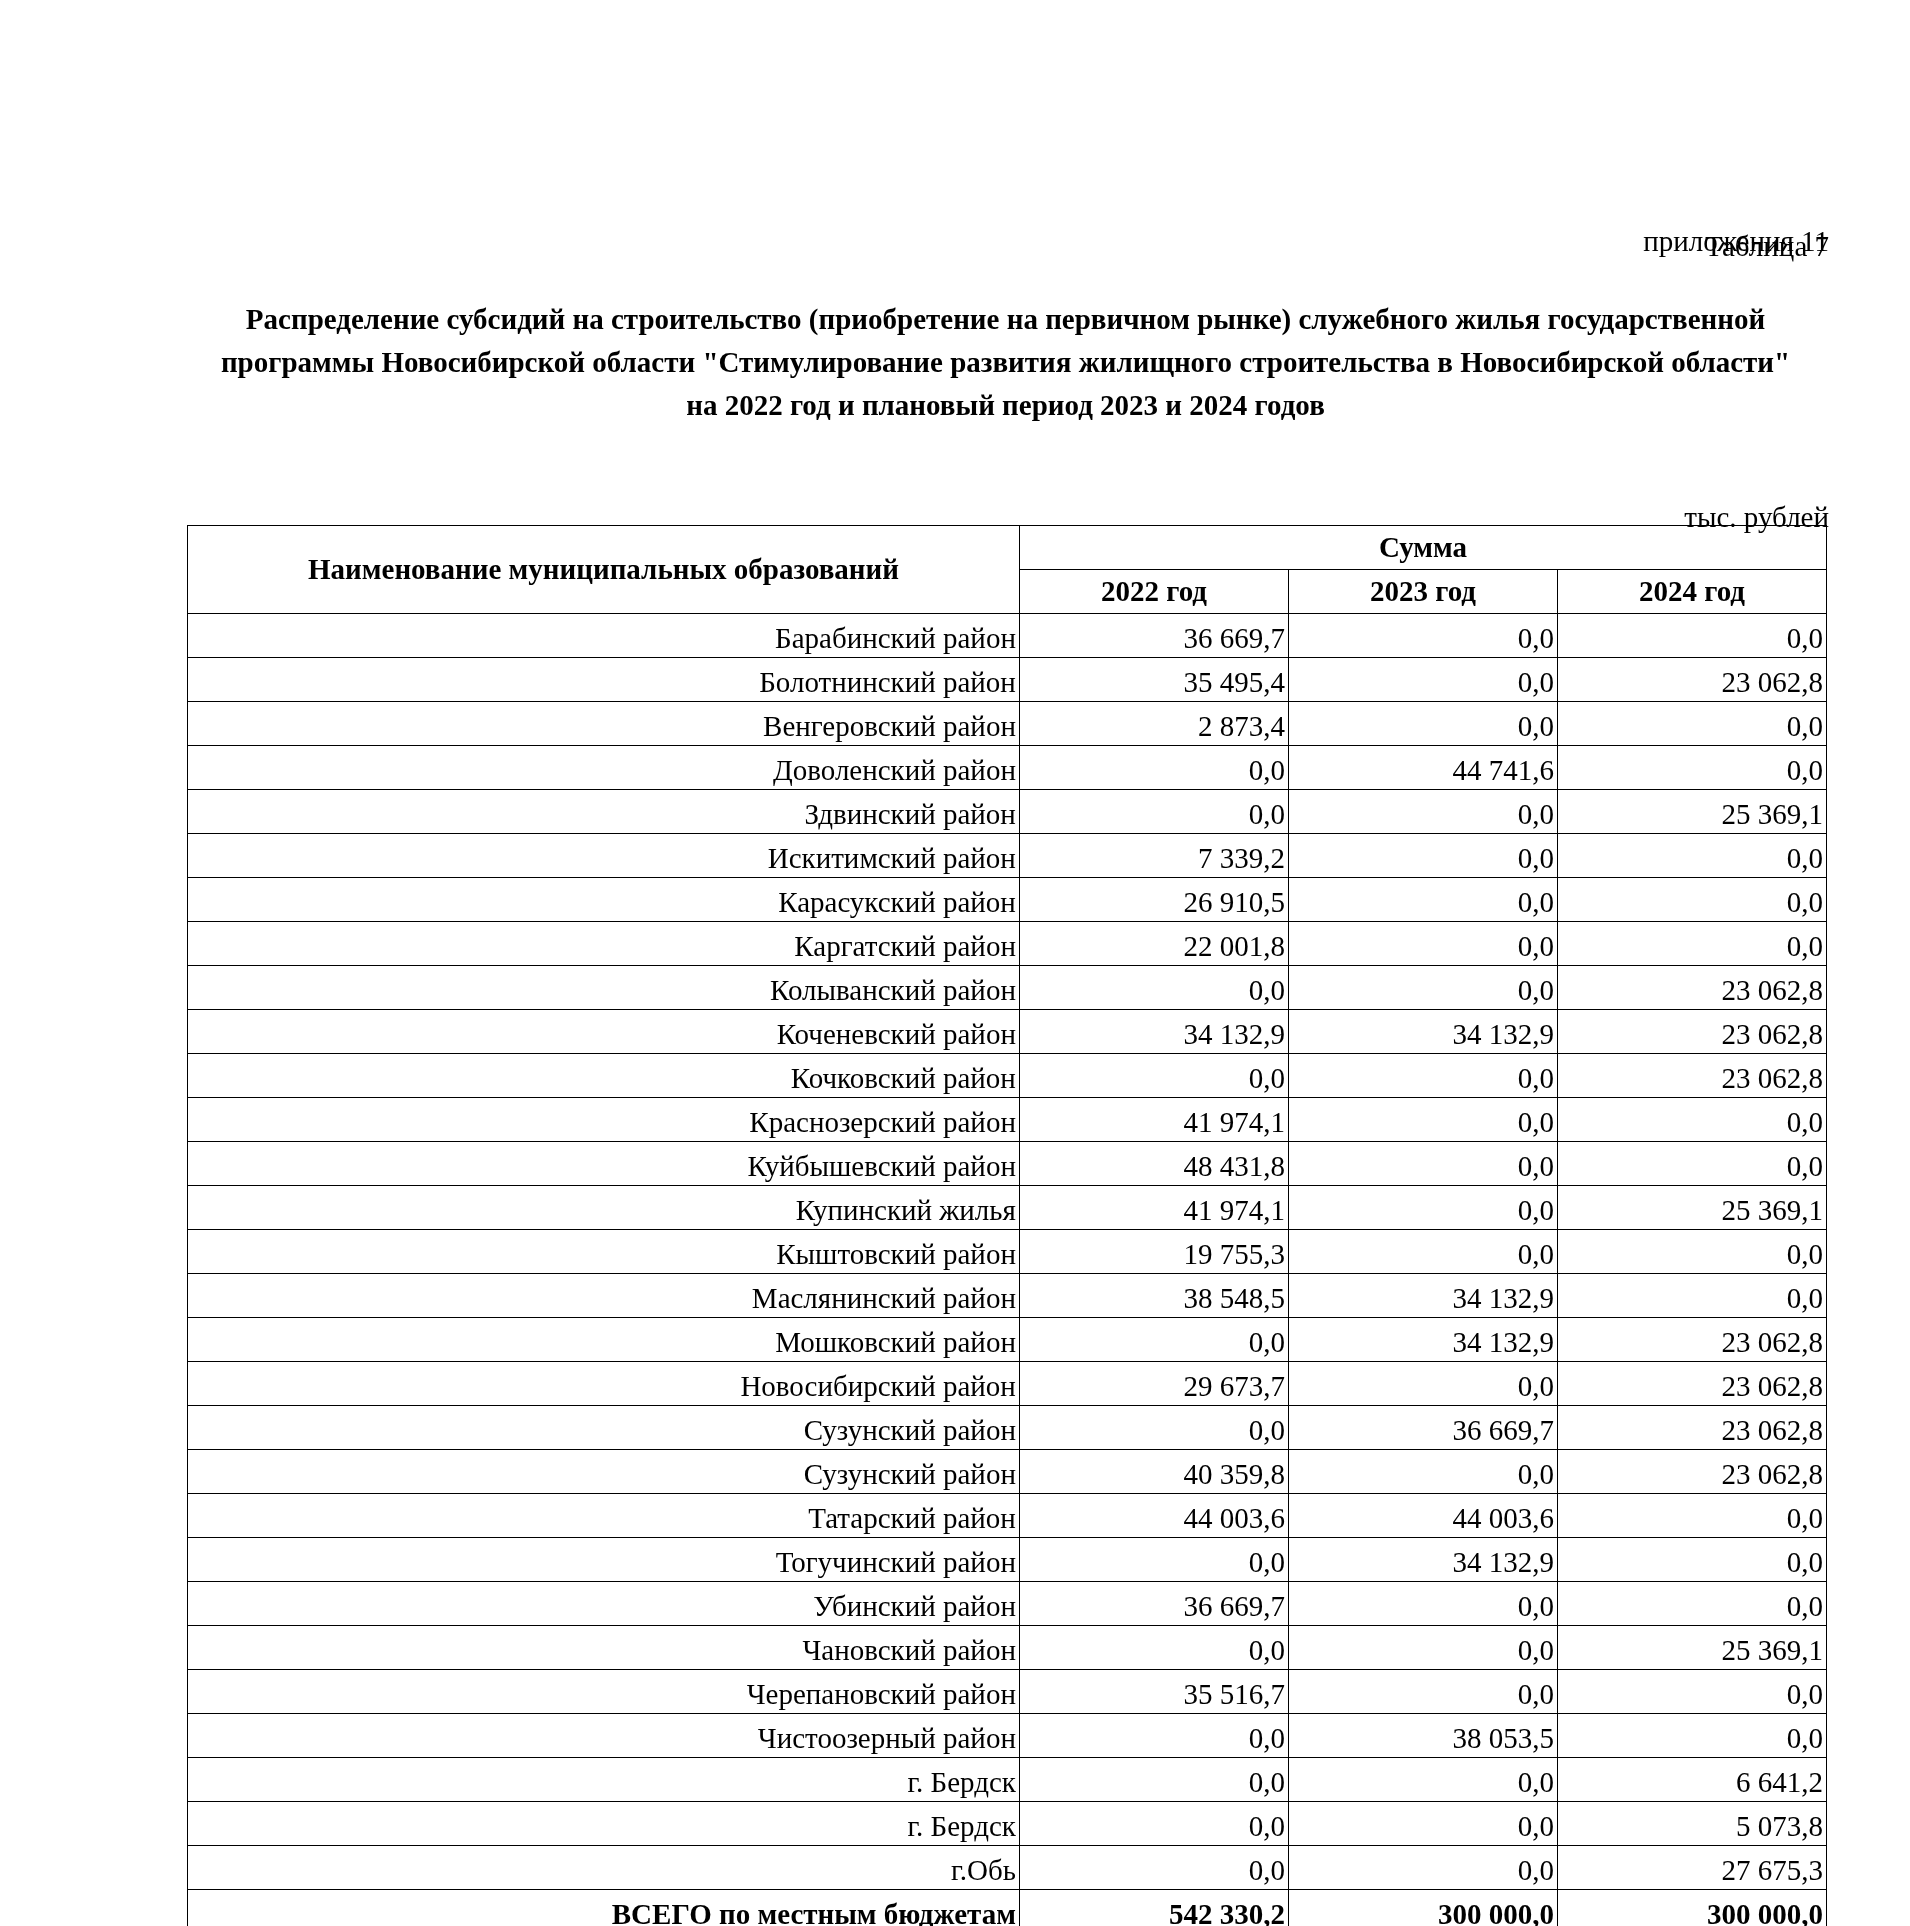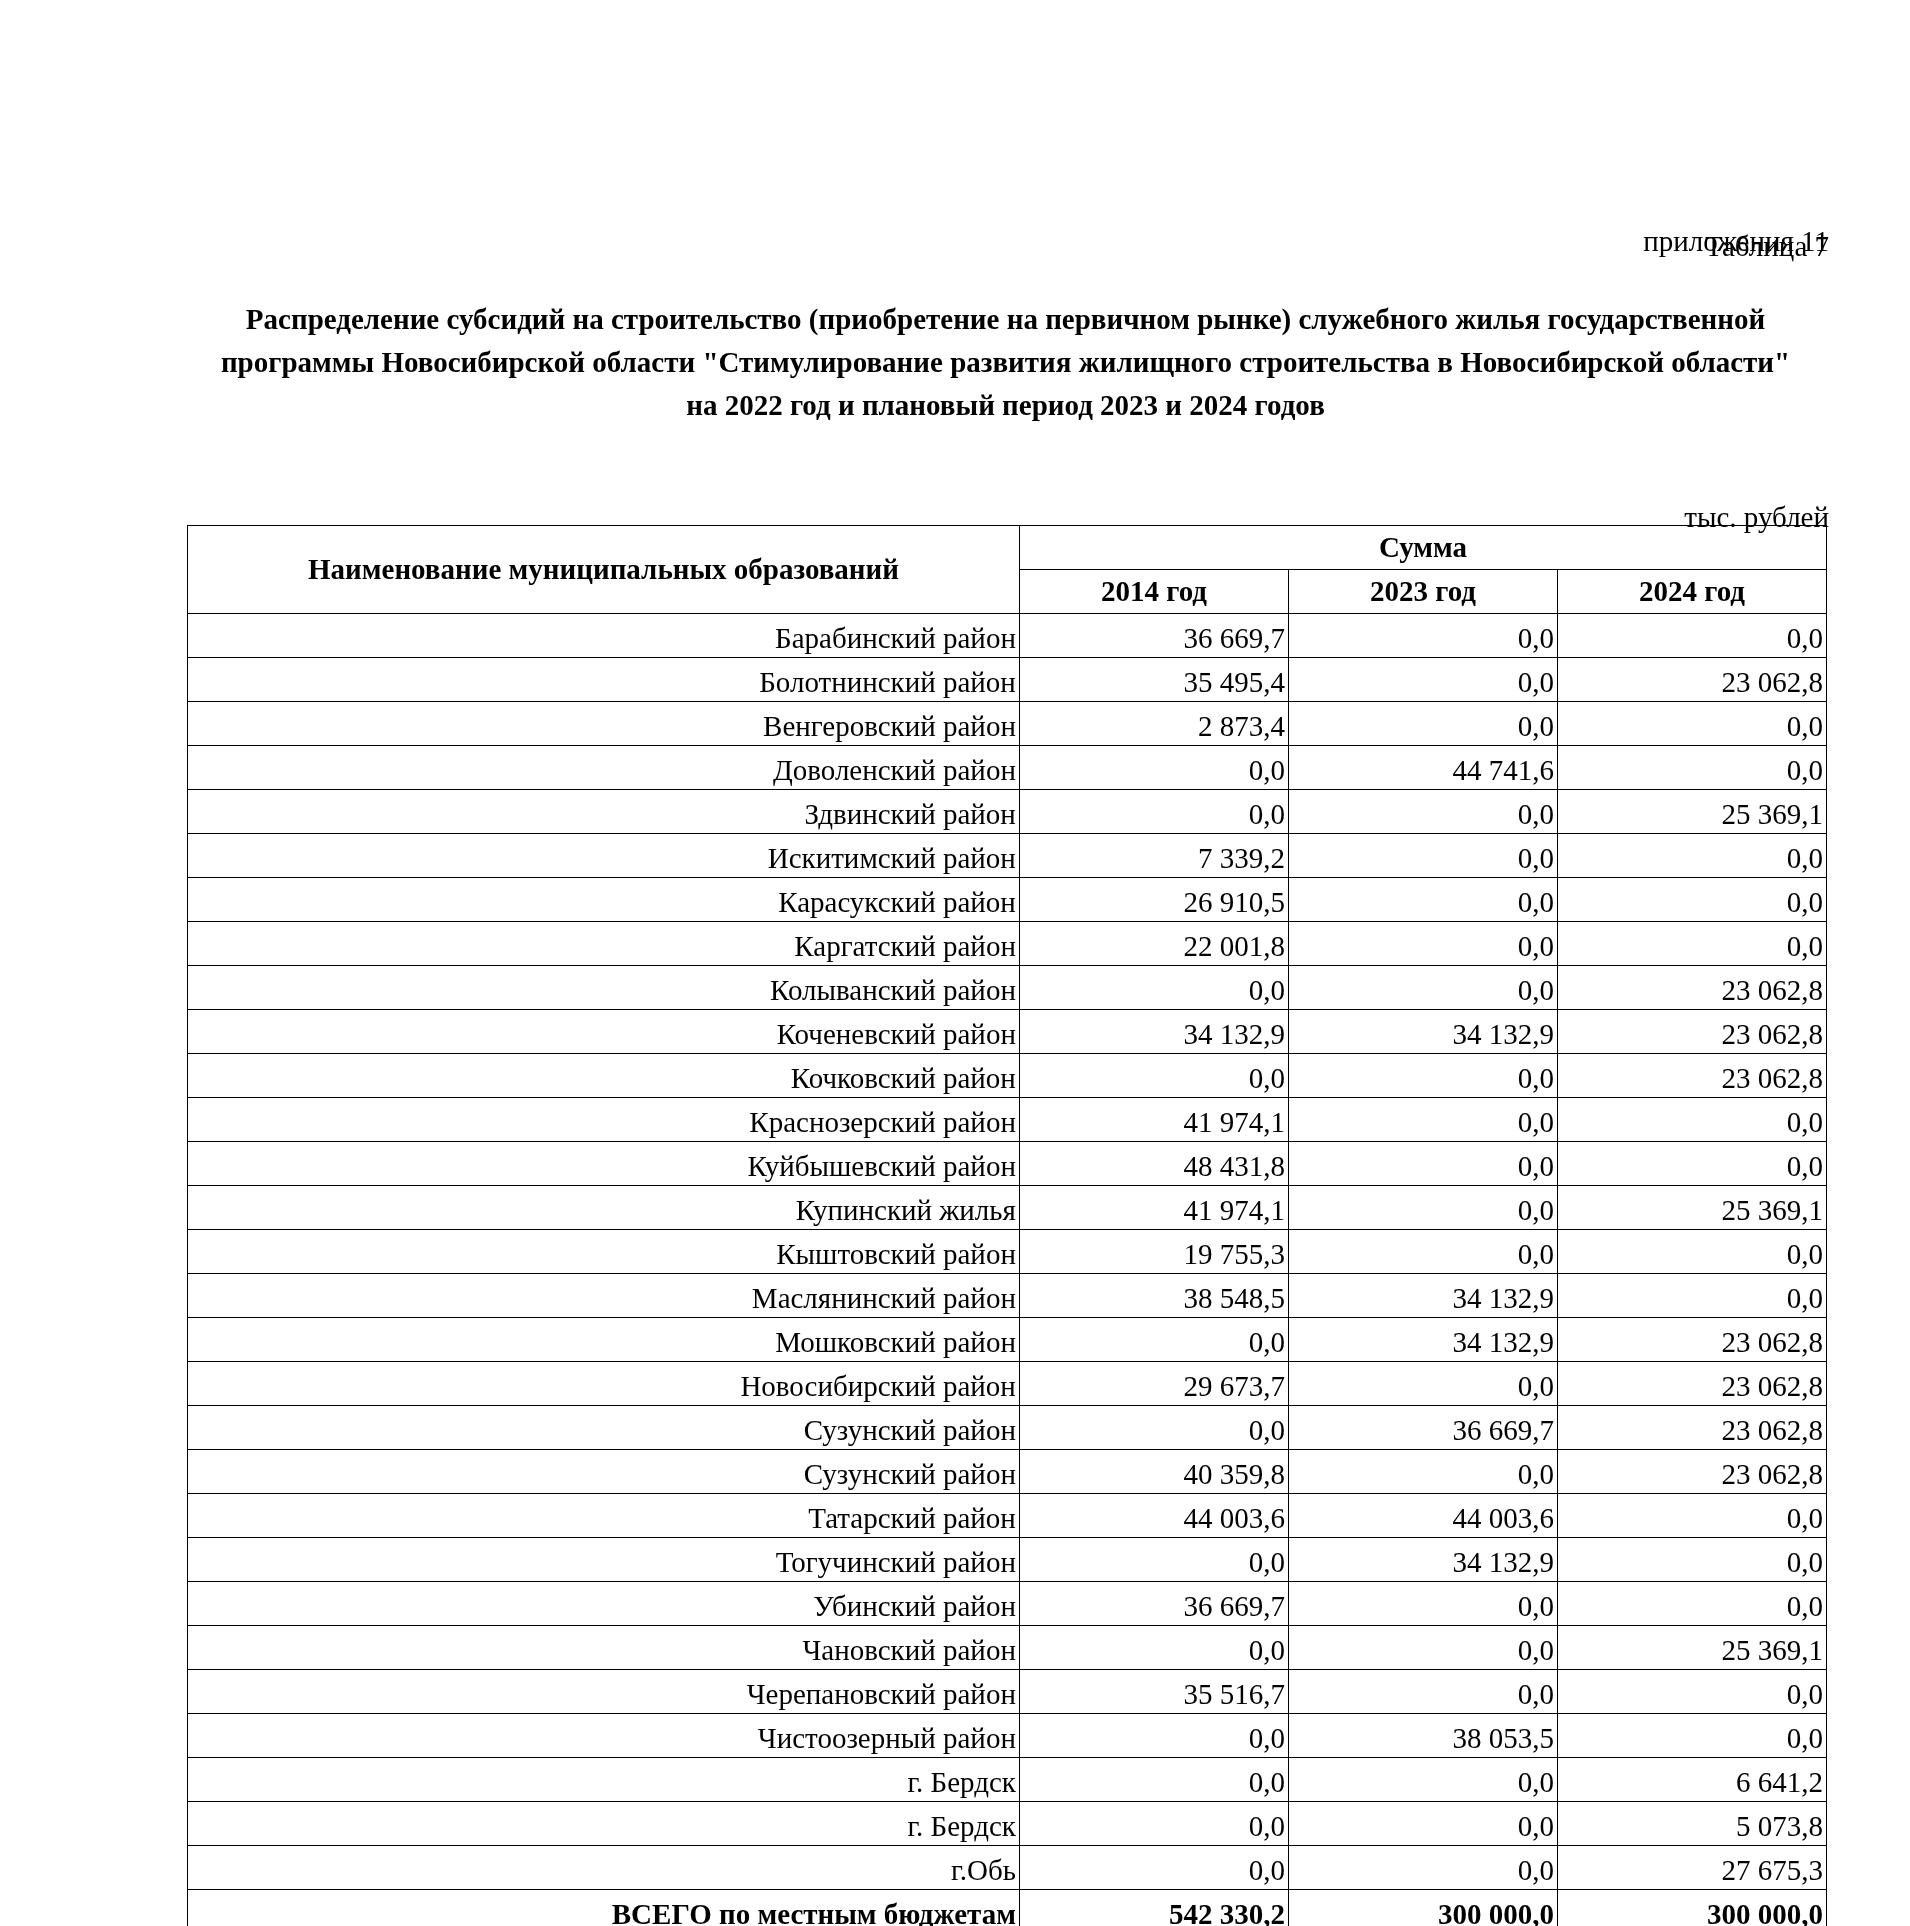--- a/index.html
+++ b/index.html
@@ -38,21 +38,21 @@
       <col class="c1">
       <col class="c2">
       <col class="c3">
     </colgroup>
   <thead>
     <tr>
       <th rowspan="2">Наименование муниципальных образований</th>
       <th colspan="3">Сумма</th>
     </tr>
     <tr>
-      <th>2014 год</th>
+      <th>2022 год</th>
       <th>2023 год</th>
       <th>2024 год</th>
     </tr>
   </thead>
   <tbody id="tbody">
       <tr>
         <td class="name">Барабинский район</td>
         <td class="num">36 669,7</td>
         <td class="num">0,0</td>
         <td class="num">0,0</td>

